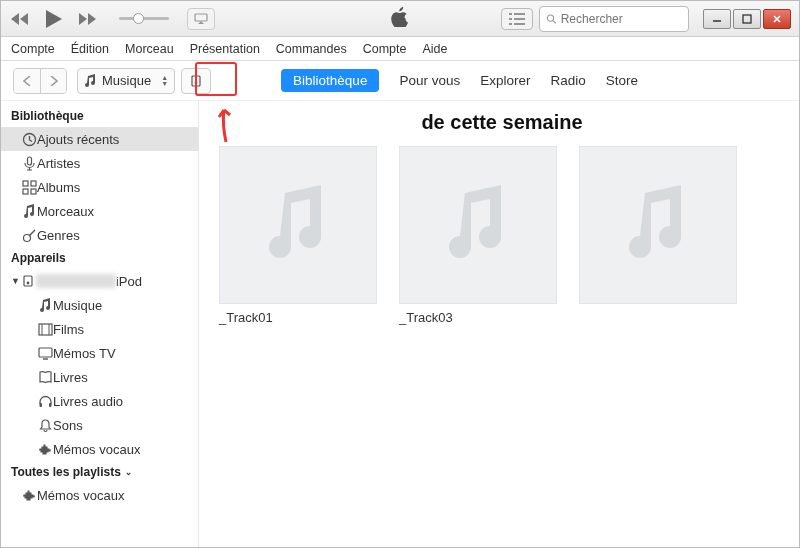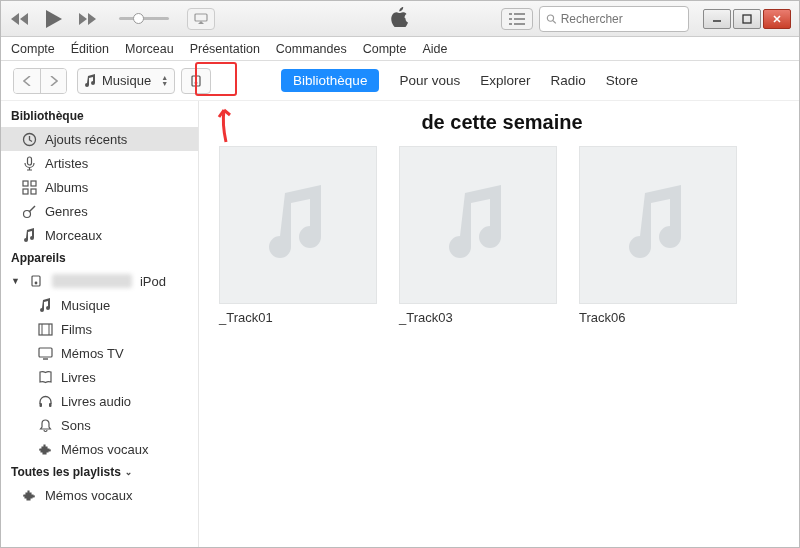--- a/index.html
+++ b/index.html
@@ -36,21 +36,21 @@
   .hl1 { left:195px; top:62px; width:42px; height:34px; }
   .arrow-up { position:absolute; left:216px; top:104px; }
   
   .tabs { margin-left:70px; display:flex; align-items:center; gap:20px; font-size:13.5px; }
   .tab { color:#333; cursor:pointer; }
   .tab.active { background:#1c8cff; color:#fff; padding:4px 12px; border-radius:4px; }
   
   .content { display:flex; height:calc(100% - 36px - 24px - 40px); }
   .sidebar { width:198px; border-right:1px solid #e6e6e6; overflow:auto; padding-top:4px; font-size:13px; }
   .sb-header { font-weight:600; font-size:12px; color:#222; padding:4px 10px; display:flex; align-items:center; gap:4px; }
-  .sb-item { display:flex; align-items:center; gap:8px; padding:4px 10px 4px 20px; color:#333; cursor:default; }
+  .sb-item { display:flex; align-items:center; padding:4px 10px 4px 20px; color:#333; cursor:default; }
   .sb-item.selected { background:#e3e3e3; }
   .sb-sub { padding-left:36px; }
   .sb-icon { width:16px; height:16px; display:flex; align-items:center; justify-content:center; color:#555; flex-shrink:0; }
   .disclosure { font-size:9px; color:#444; }
   .blurred { display:inline-block; width:80px; height:14px; background:#ddd; filter:blur(2px); border-radius:2px; }
   
   .main { flex:1; padding:10px 20px; overflow:auto; }
   .section-title { font-size:20px; font-weight:700; color:#111; margin-bottom:12px; margin-left:6px;text-align:center; }
   .grid { display:flex; flex-wrap:wrap; gap:47px 22px; }
   .album { width:158px; }
@@ -207,33 +207,33 @@
               <rect x="9" y="1" width="5" height="5" fill="none" stroke="#555" stroke-width="1.2"></rect>
               <rect x="1" y="9" width="5" height="5" fill="none" stroke="#555" stroke-width="1.2"></rect>
               <rect x="9" y="9" width="5" height="5" fill="none" stroke="#555" stroke-width="1.2"></rect>
             </svg>
           </span>
           <span>Albums</span>
         </div>
         <div class="sb-item">
           <span class="sb-icon">
             <svg width="15" height="15" viewBox="0 0 15 15">
+              <path d="M5 2 L12 0 V10 A2 2 0 1 1 10 8 V3 L6 4 V12 A2 2 0 1 1 4 10 Z" fill="#555"></path>
+            </svg>
+          </span>
+          <span>Morceaux</span>
+        </div>
+        <div class="sb-item">
+          <span class="sb-icon">
+            <svg width="15" height="15" viewBox="0 0 15 15">
               <circle cx="5" cy="10" r="3.5" fill="none" stroke="#555" stroke-width="1.2"></circle>
               <path d="M7 8 L13 2" stroke="#555" stroke-width="1.4"></path>
             </svg>
           </span>
           <span>Genres</span>
-        </div>
-        <div class="sb-item">
-          <span class="sb-icon">
-            <svg width="15" height="15" viewBox="0 0 15 15">
-              <path d="M5 2 L12 0 V10 A2 2 0 1 1 10 8 V3 L6 4 V12 A2 2 0 1 1 4 10 Z" fill="#555"></path>
-            </svg>
-          </span>
-          <span>Morceaux</span>
         </div>
       </div>
     <div class="sb-header">Appareils</div>
     <div class="sb-item" style="padding-left:10px;">
       <span class="disclosure">▼</span>
       <span class="sb-icon">
           <svg width="12" height="12" viewBox="0 0 12 12">
             <rect x="2" y="1" width="8" height="10" rx="1" fill="none" stroke="#555" stroke-width="1.2"></rect>
             <circle cx="6" cy="8" r="1.4" fill="#555"></circle>
           </svg>
@@ -339,17 +339,16 @@
             </svg>
           </div>
           <div class="album-label">_Track03</div>
         </div>
         <div class="album">
           <div class="album-art">
             <svg class="note-ph" width="70" height="80" viewBox="0 0 70 80">
               <path d="M22 8 L58 0 V52 A11 11 0 1 1 47 41 V14 L28 18 V62 A11 11 0 1 1 17 51 Z" fill="#d6dadd"></path>
             </svg>
           </div>
-          <div class="album-label">Track06</div>
         </div>
       </div>
   </div>
 </div>
 
 </body></html>

